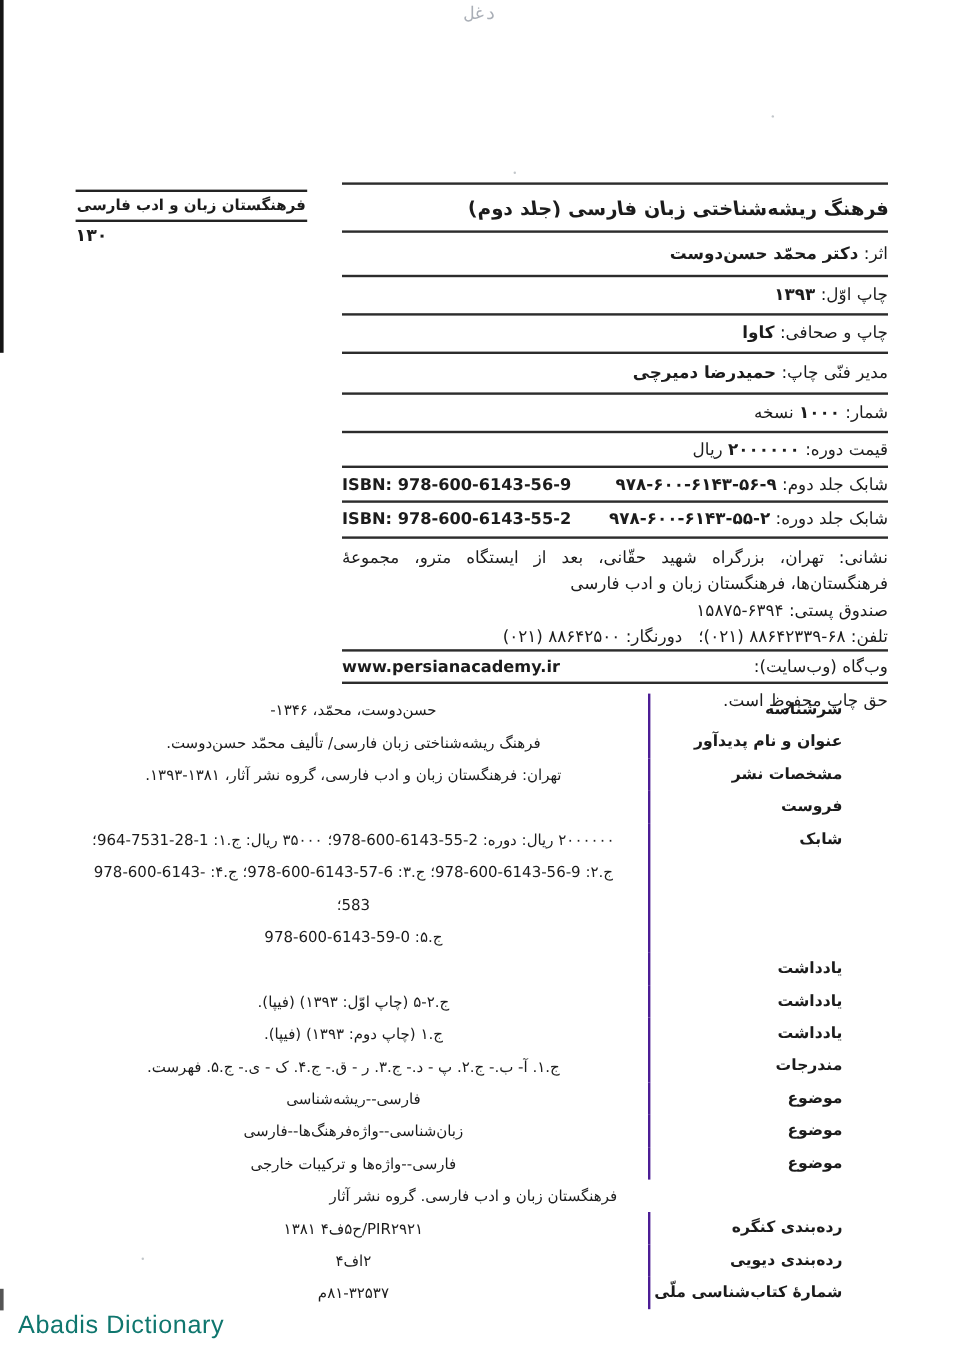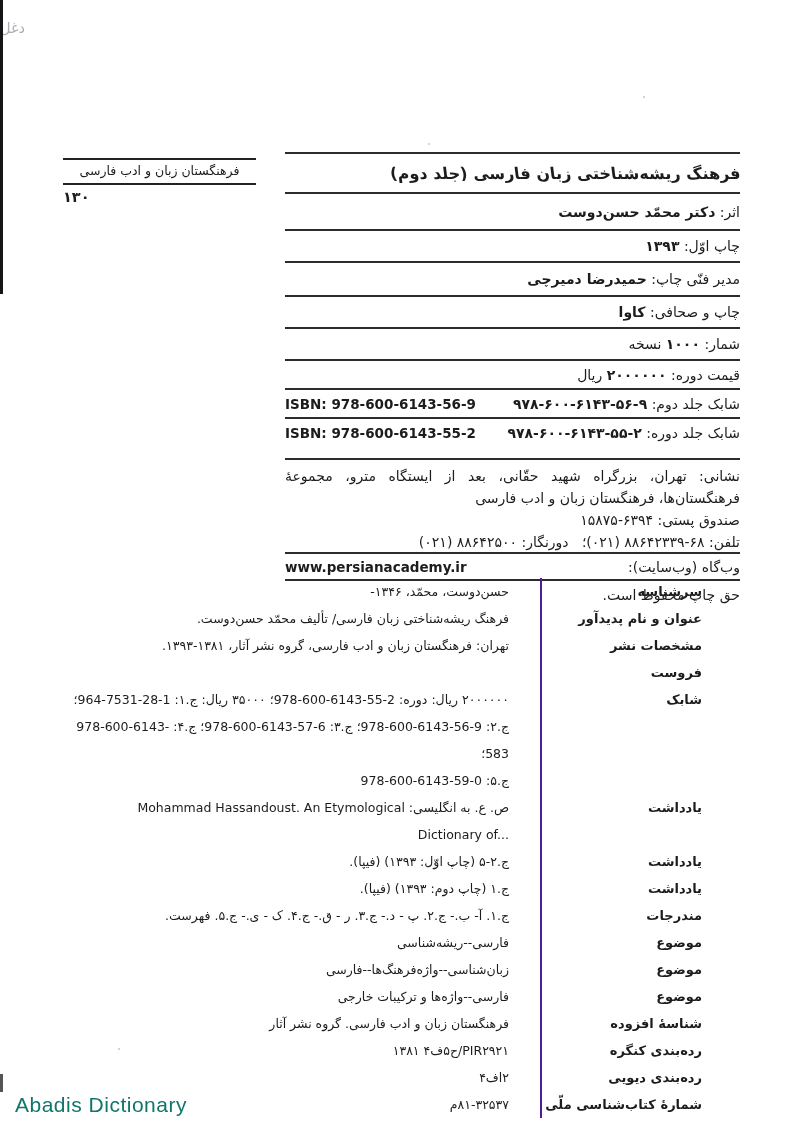--- a/index.html
+++ b/index.html
@@ -2,47 +2,47 @@
 <html lang="fa"><head>
 <meta charset="utf-8">
 <style>
   html,body{margin:0;padding:0;}
   body{
     width:800px;height:1138px;position:relative;background:#ffffff;
     font-family:"DejaVu Sans",sans-serif;color:#1c1c1c;overflow:hidden;
   }
   
   .watermark{
-    position:absolute;left:0;right:0;top:20px;text-align:left;
-    font-size:14.5px;color:#a9aeb6;
+    position:absolute;left:0;right:0;top:4px;text-align:center;
+    font-size:14.5px;color:#a9aeb6;font-family:Liberation Mono, monospace;
   }
   
   .series-box{position:absolute;left:63px;top:158px;width:193px;}
   .series-name{
     border-top:2px solid #232323;border-bottom:2px solid #232323;
-    padding:3px 0 5px;text-align:center;font-size:12.5px;font-weight:normal;direction:rtl;
+    padding:3px 0 5px;text-align:center;font-size:12.5px;font-weight:bold;direction:rtl;
   }
   .series-num{font-weight:bold;font-size:14.5px;padding-top:4px;}
   
   .colophon{position:absolute;left:285px;top:152px;width:455px;direction:rtl;font-size:14px;}
   .c-row{border-top:2px solid #2c2c2c;display:flex;align-items:center;justify-content:flex-start;}
   .c-row.dual{justify-content:space-between;}
   .book-title{font-weight:bold;font-size:16px;display:inline-block;transform:skewX(7deg);}
   .en-part{direction:ltr;font-weight:bold;font-size:13.5px;}
   .num-ltr{direction:ltr;unicode-bidi:bidi-override;display:inline-block;}
-  .addr{display:block;padding-top:5px;line-height:22px;margin-top:11px;}
+  .addr{display:block;padding-top:5px;line-height:22px;}
   .addr .j1{text-align:justify;text-align-last:justify;}
   
   .cip{position:absolute;left:70px;top:578px;width:670px;direction:rtl;}
   .cip-row{display:flex;min-height:27px;line-height:27px;}
   .cip-label{
     flex:0 0 200px;width:200px;box-sizing:border-box;border-left:2px solid #4c1d95;
     font-weight:bold;font-size:13px;padding-left:1px;padding-right:38px;text-align:right;
   }
-  .cip-value{flex:1;font-size:12.5px;padding-right:31px;text-align:right;}
+  .cip-value{flex:1;font-size:12.5px;padding-right:21px;text-align:center;}
   
   .brand{
     position:absolute;left:15px;top:1093px;font-size:21px;color:#0f766e;
     font-family:"Liberation Sans",sans-serif;letter-spacing:0.5px;
   }
   
   .edge-top{position:absolute;left:0;top:0;width:3px;height:294px;background:#151515;}
   .edge-low{position:absolute;left:0;top:1074px;width:3px;height:18px;background:#555;}
   .speck{position:absolute;width:2px;height:2px;border-radius:50%;background:#9aa0a6;opacity:.6;}
 </style>
@@ -59,25 +59,25 @@
 <div class="colophon">
   <div class="c-row" style="height:38px">
     <span class="book-title">فرهنگ ریشه‌شناختی زبان فارسی (جلد دوم)</span>
   </div>
   <div class="c-row" style="height:35px">
     <span><span>اثر: </span><b>دکتر محمّد حسن‌دوست</b><span></span></span>
   </div>
   <div class="c-row" style="height:30px">
     <span><span>چاپ اوّل: </span><b>۱۳۹۳</b><span></span></span>
   </div>
+  <div class="c-row" style="height:30px">
+    <span><span>چاپ و صحافی: </span><b>کاوا</b><span></span></span>
+  </div>
   <div class="c-row" style="height:32px">
     <span><span>مدیر فنّی چاپ: </span><b>حمیدرضا دمیرچی</b><span></span></span>
-  </div>
-  <div class="c-row" style="height:30px">
-    <span><span>چاپ و صحافی: </span><b>کاوا</b><span></span></span>
   </div>
   <div class="c-row" style="height:30px">
     <span><span>شمار: </span><b>۱۰۰۰</b><span> نسخه</span></span>
   </div>
   <div class="c-row" style="height:27px">
     <span><span>قیمت دوره: </span><b>۲۰۰۰۰۰۰</b><span> ریال</span></span>
   </div>
   <div class="c-row dual" style="height:27px">
     <span><span>شابک جلد دوم: </span><b class="num-ltr">۹۷۸-۶۰۰-۶۱۴۳-۵۶-۹</b></span>
     <span class="en-part">ISBN: 978-600-6143-56-9</span>
@@ -126,23 +126,20 @@
   <div class="cip-row">
     <div class="cip-label">شابک</div>
     <div class="cip-value">
       <div>۲۰۰۰۰۰۰ ریال: دوره: ‪978-600-6143-55-2‬؛ ۳۵۰۰۰ ریال: ج.۱: ‪964-7531-28-1‬؛</div>
       <div>ج.۲: ‪978-600-6143-56-9‬؛ ج.۳: ‪978-600-6143-57-6‬؛ ج.۴: ‪978-600-6143-583‬؛</div>
       <div>ج.۵: ‪978-600-6143-59-0‬</div>
     </div>
   </div>
   <div class="cip-row">
     <div class="cip-label">یادداشت</div>
-    <div class="cip-value">
-        <div>ص. ع. به انگلیسی: ‪Mohammad Hassandoust. An Etymological Dictionary of...‬</div>
-      </div>
   </div>
   <div class="cip-row">
     <div class="cip-label">یادداشت</div>
     <div class="cip-value">
         <div>ج.۲-۵ (چاپ اوّل: ۱۳۹۳) (فیپا).</div>
       </div>
   </div>
   <div class="cip-row">
     <div class="cip-label">یادداشت</div>
     <div class="cip-value">
@@ -167,21 +164,20 @@
         <div>زبان‌شناسی--واژه‌فرهنگ‌ها--فارسی</div>
       </div>
   </div>
   <div class="cip-row">
     <div class="cip-label">موضوع</div>
     <div class="cip-value">
         <div>فارسی--واژه‌ها و ترکیبات خارجی</div>
       </div>
   </div>
   <div class="cip-row">
-    <div class="cip-label">شناسهٔ افزوده</div>
     <div class="cip-value">
         <div>فرهنگستان زبان و ادب فارسی. گروه نشر آثار</div>
       </div>
   </div>
   <div class="cip-row">
     <div class="cip-label">رده‌بندی کنگره</div>
     <div class="cip-value">
         <div>PIR۲۹۲۱/ح۵ف۴ ۱۳۸۱</div>
       </div>
   </div>

